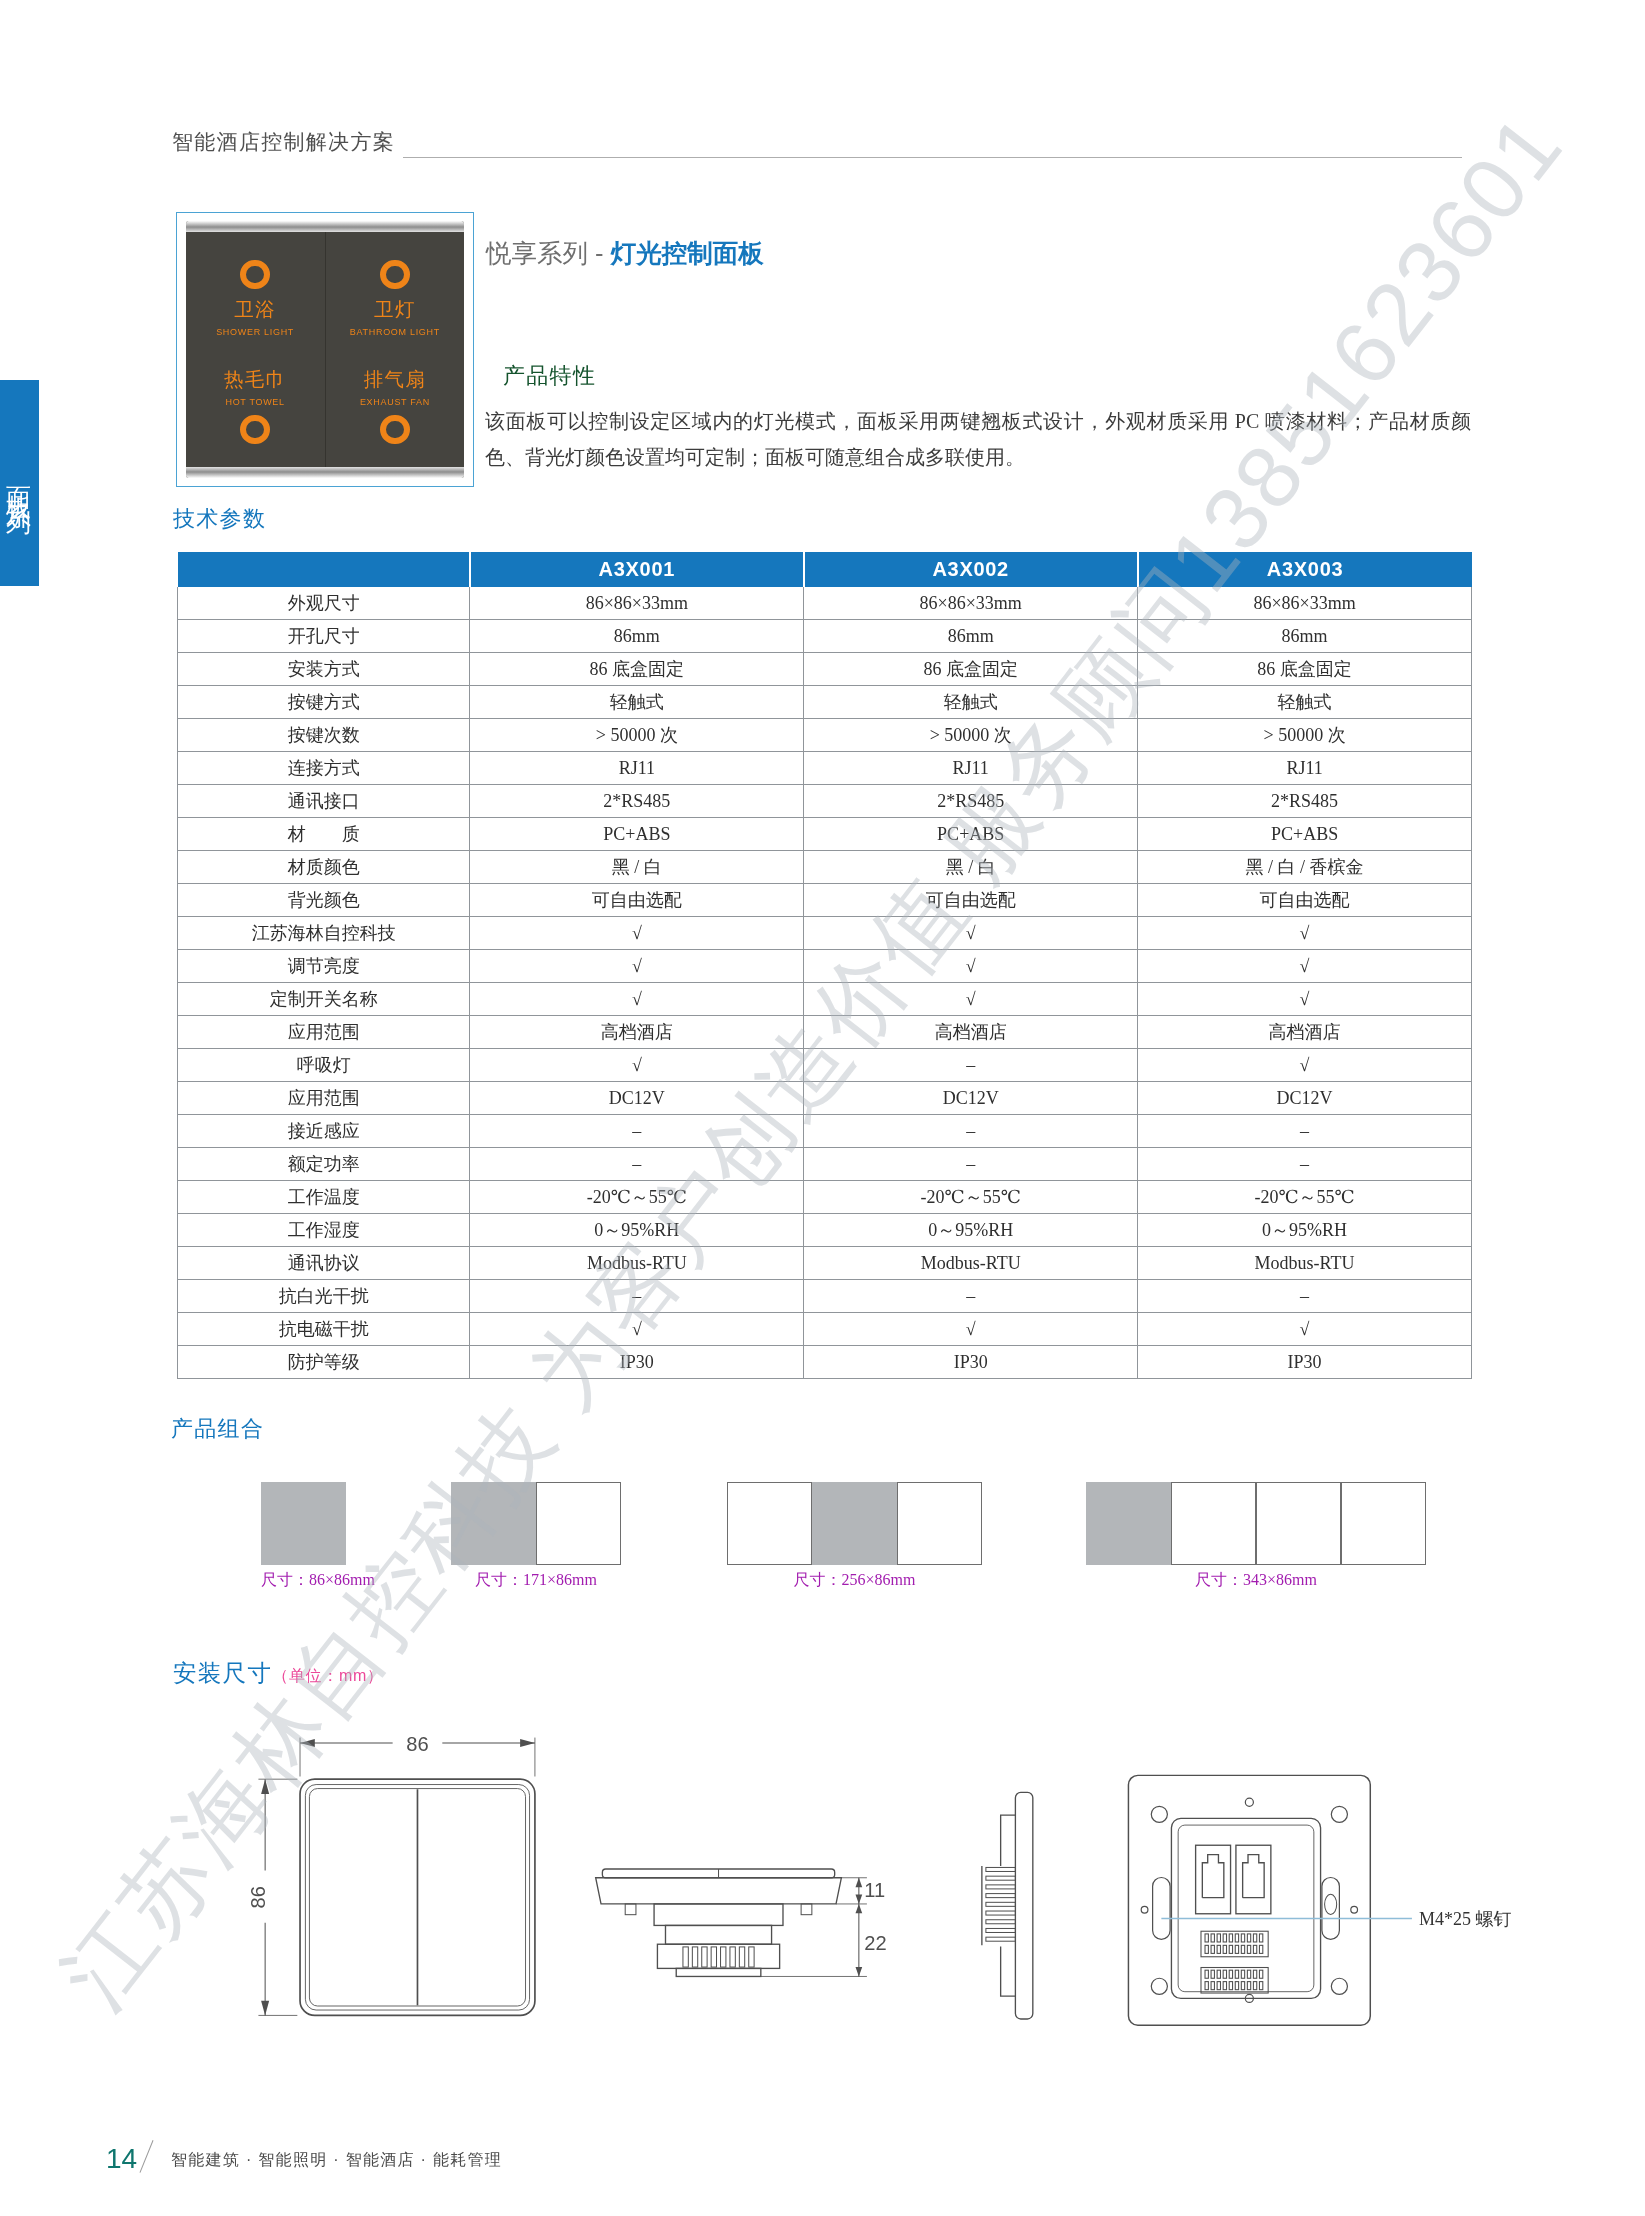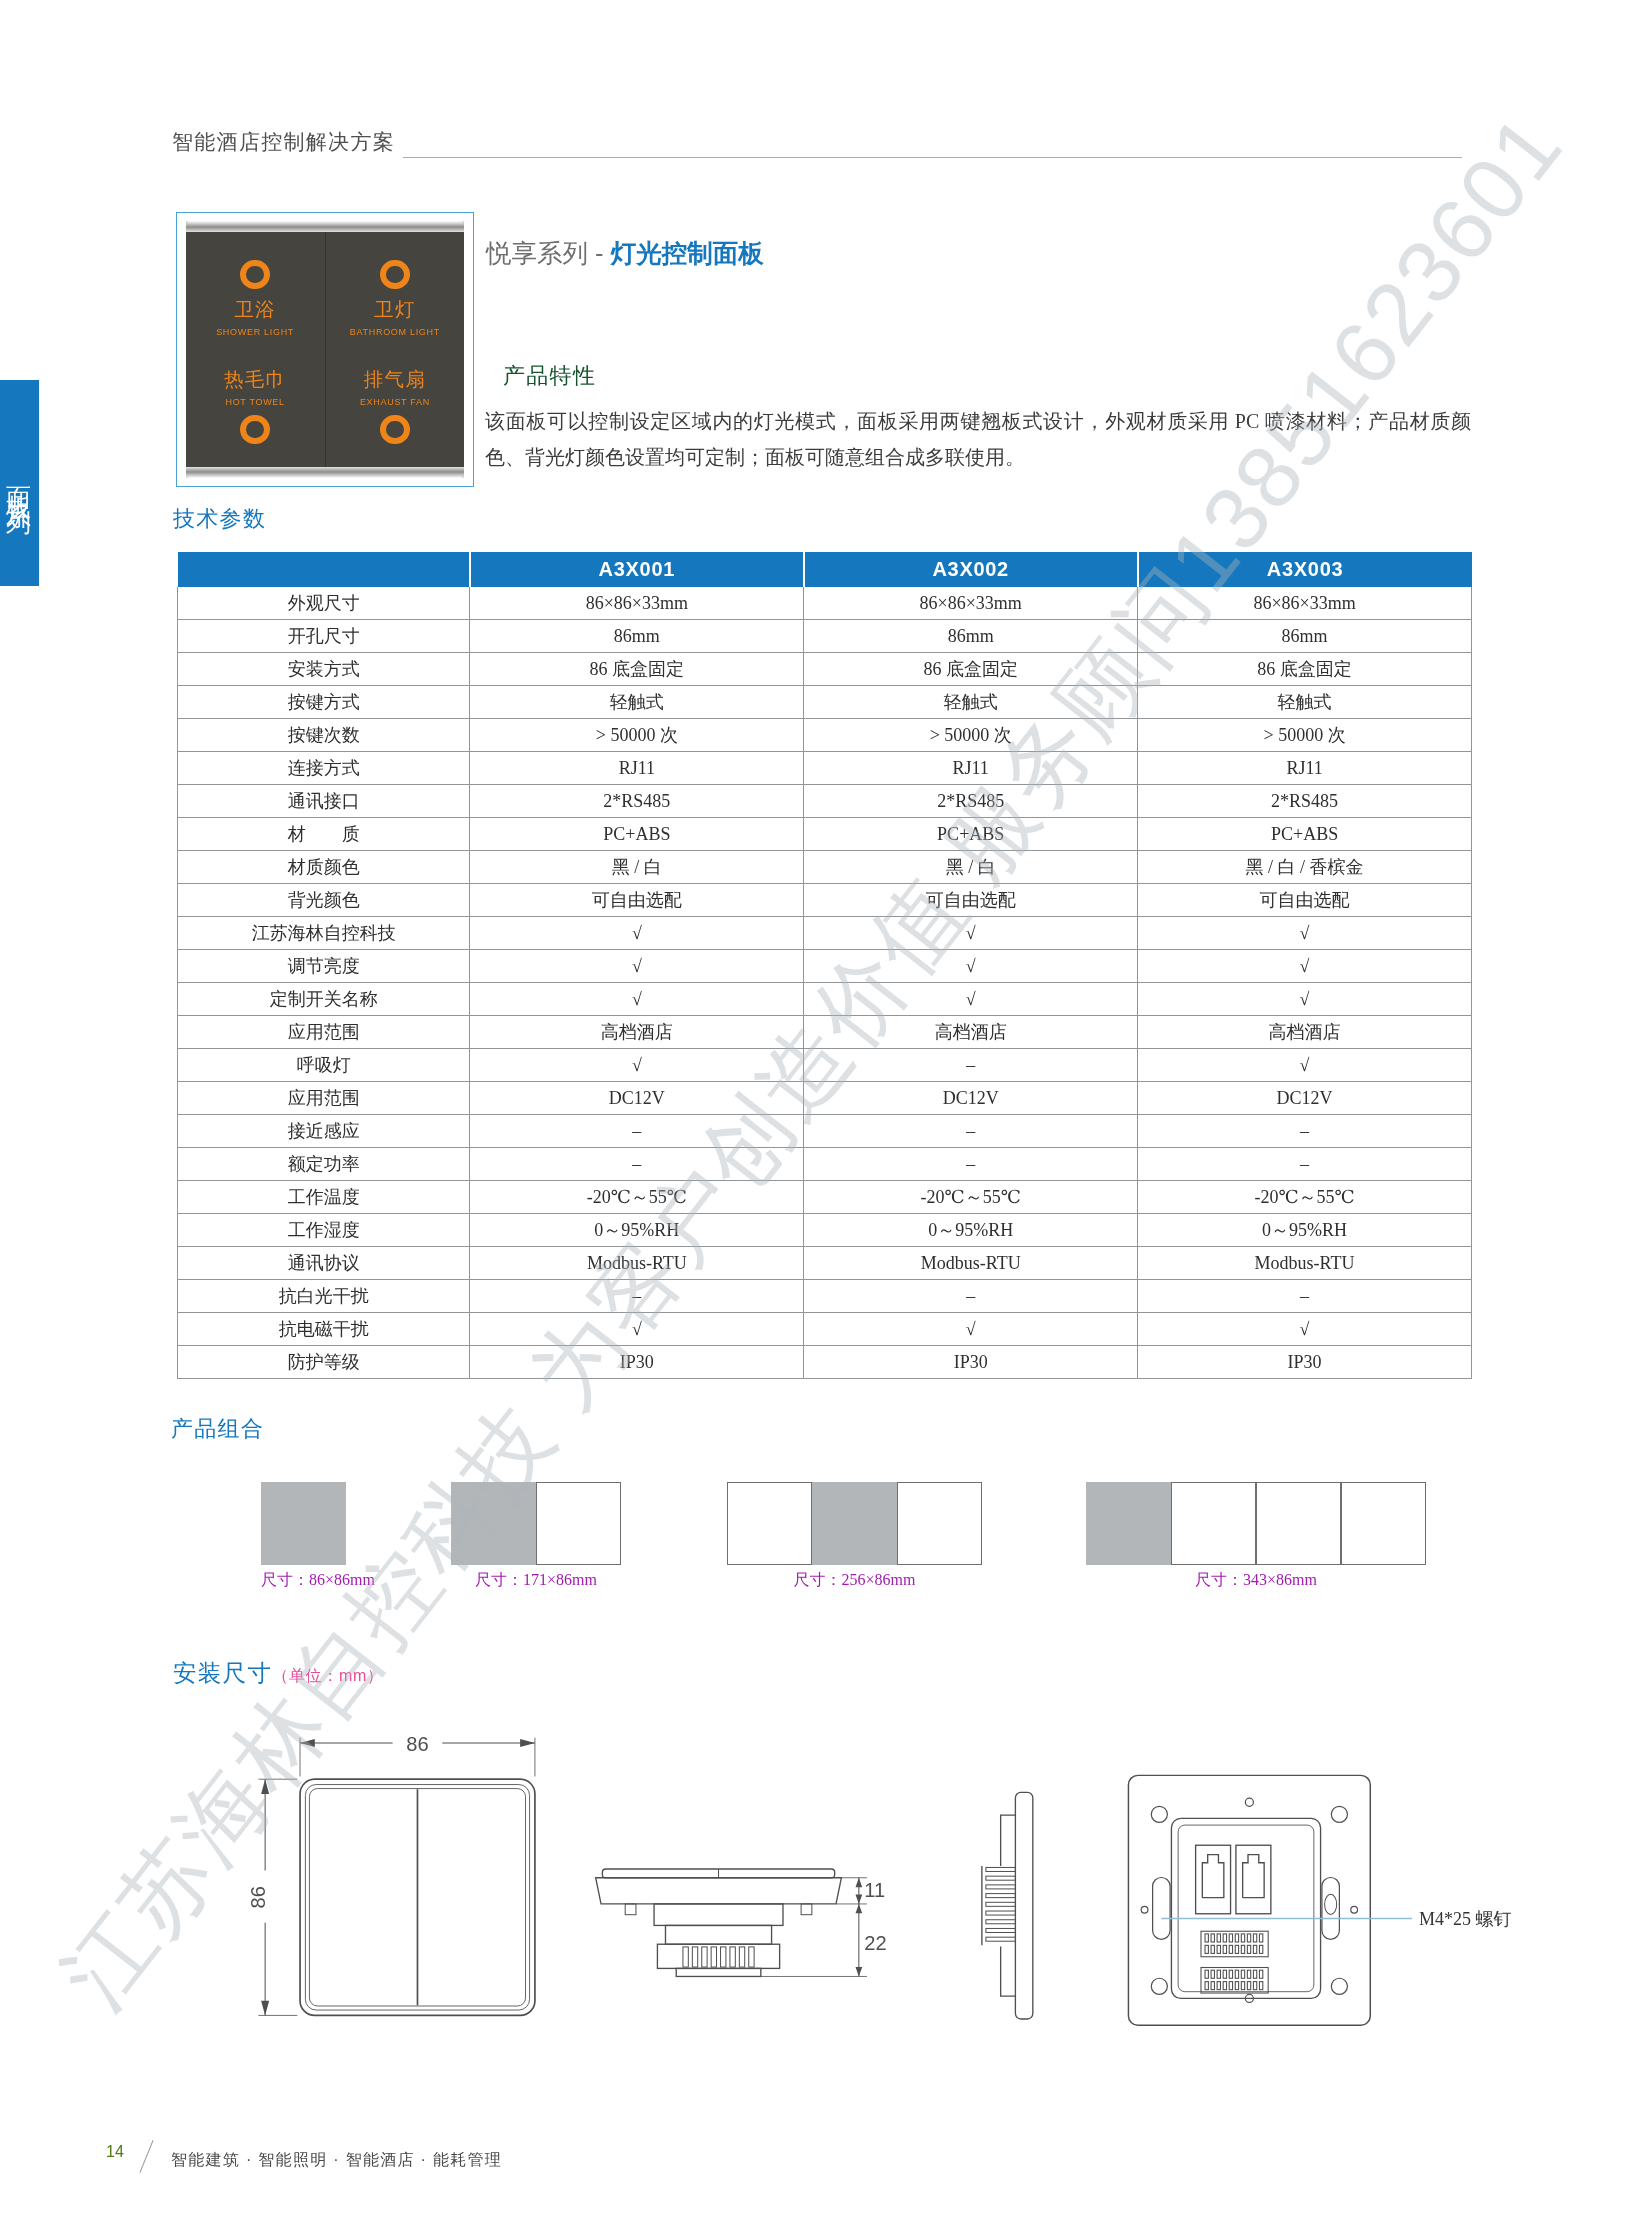--- a/index.html
+++ b/index.html
@@ -101,21 +101,21 @@
   .drawing{position:absolute;}
   .drawing svg{display:block;}
   .dwg-stroke{stroke:#4f4f4f;fill:none;}
   .dim-text{fill:#4f4f4f;font-size:30px;font-family:"Liberation Sans","DejaVu Sans",sans-serif;}
   .screw-label{
     position:absolute;left:1419px;top:1907px;font-size:18px;color:#333;
     font-family:"Liberation Serif","DejaVu Serif",serif;white-space:nowrap;
   }
 
   
-  .footer-page{position:absolute;left:106px;top:2143px;font-size:16px;color:#4d7c0f;}
+  .footer-page{position:absolute;left:106px;top:2143px;font-size:28px;color:#0f766e;}
   .footer-slash{position:absolute;left:146px;top:2139px;width:1.3px;height:35px;background:#9a9a9a;transform:rotate(22deg);}
   .footer-text{position:absolute;left:171px;top:2150px;font-size:16px;color:#4a4a4a;letter-spacing:1.3px;}
 
   
   .watermark{
     position:absolute;left:813px;top:1061px;
     transform:translate(-50%,-50%) rotate(-52deg);
     font-size:89px;white-space:nowrap;
     color:rgba(172,180,188,0.40);
     letter-spacing:2.7px;z-index:40;pointer-events:none;

